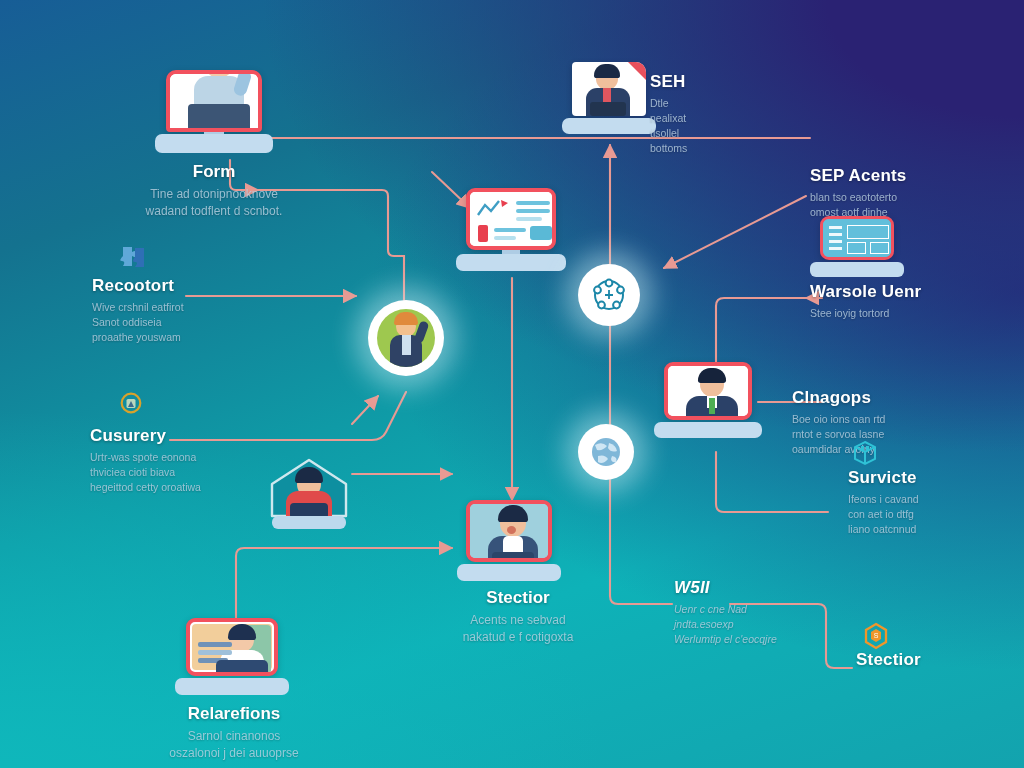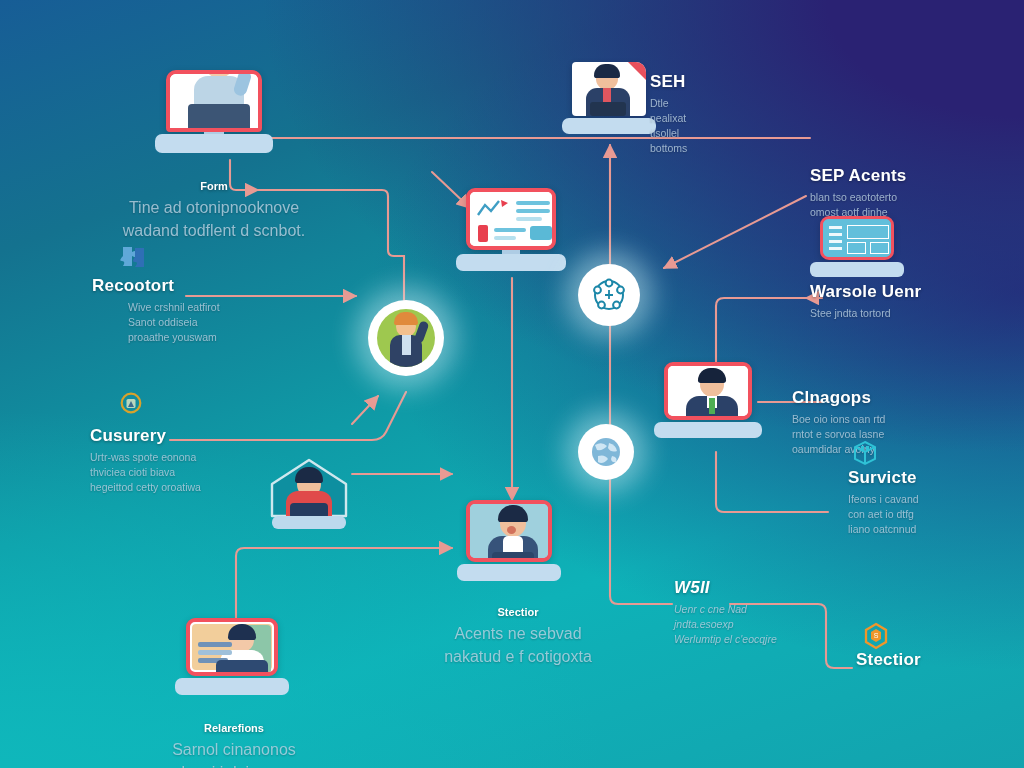--- a/index.html
+++ b/index.html
@@ -53,25 +53,25 @@
     white-space:nowrap; line-height:1.15;
   }
   .label .sub {
     color:#b9cfe0; font-size:10.5px; line-height:1.45;
     margin-top:4px; opacity:.8; max-width:170px;
     text-shadow:0 1px 2px rgba(0,0,0,.3); filter:blur(.35px);
   }
   .ico { position:absolute; }
   .caption { position:absolute; text-align:center; width:220px; }
   .caption .ttl {
-    color:#fff; font-weight:bold; font-size:11px;
-    text-shadow:0 1px 3px rgba(0,0,0,.4); white-space:nowrap;margin-top:18px;
+    color:#fff; font-weight:bold; font-size:17px;
+    text-shadow:0 1px 3px rgba(0,0,0,.4); white-space:nowrap;
   }
   .caption .sub {
-    color:#bcd2e2; font-size:16px; line-height:1.45; margin-top:4px;
+    color:#bcd2e2; font-size:12px; line-height:1.45; margin-top:4px;
     opacity:.78; filter:blur(.35px); text-shadow:0 1px 2px rgba(0,0,0,.3);
   }
 </style>
 </head>
 <body>
 
 <div id="canvas">
 
   <svg id="wires" viewBox="0 0 1024 768">
     <defs>
@@ -144,21 +144,21 @@
 
   <div class="label" style="left:92px; top:250px;">
     <div class="ico" style="left:28px; top:-6px;">
       <svg width="28" height="26" viewBox="0 0 28 26">
         <path d="M3,3 L12,3 L12,8 Q17,5 17,10 Q17,15 12,12 L12,22 L3,22 Q6,17 2,17 Q-2,17 3,12 Z" fill="#5fa8d8"></path>
         <path d="M15,4 L24,4 L24,23 L15,23 Q19,18 15,18 Q11,18 15,13 Z" fill="#2f6fb5"></path>
       </svg>
     </div>
     <div style="margin-top:26px;">
       <div class="ttl">Recootort</div>
-      <div class="sub" style="white-space:pre-line;margin-left:36px;">Wive crshnil eatfirot
+      <div class="sub" style="white-space:pre-line;">Wive crshnil eatfirot
 Sanot oddiseia
 proaathe youswam</div>
     </div>
   </div>
 
   <div class="label" style="left:90px; top:396px;">
     <div class="ico" style="left:30px; top:-4px;">
       <svg width="22" height="22" viewBox="0 0 22 22">
         <circle cx="11" cy="11" r="9.3" fill="none" stroke="#d9a22b" stroke-width="2.2"></circle>
         <rect x="6.5" y="7" width="9" height="9" rx="1.6" fill="#b9d7bd"></rect>
@@ -317,21 +317,21 @@
         <div style="position:absolute;left:24px;top:6px;width:42px;height:14px;border:1.6px solid #fff;"></div>
         <div style="position:absolute;left:24px;top:23px;width:19px;height:12px;border:1.6px solid #fff;"></div>
         <div style="position:absolute;left:47px;top:23px;width:19px;height:12px;border:1.6px solid #fff;"></div>
       </div>
       <div class="base" style="top:46px; width:94px; height:15px; border-radius:6px;"></div>
     </div>
   </div>
 
   <div class="label" style="left:810px; top:282px;">
     <div class="ttl">Warsole Uenr</div>
-    <div class="sub" style="white-space:pre-line;">Stee jndta tortord</div>
+    <div class="sub" style="white-space:pre-line;">Stee ioyig tortord</div>
   </div>
 
   <div class="node" style="left:664px; top:362px;">
     <div class="laptop" style="width:88px;">
       <div class="screen" style="width:88px; height:58px;">
         <div style="position:absolute;inset:0;background:#fff;"></div>
         <div style="position:absolute;left:32px;top:6px;width:24px;height:25px;border-radius:50%;background:#f0bf9c;"></div>
         <div style="position:absolute;left:30px;top:2px;width:28px;height:15px;border-radius:14px 14px 3px 3px;background:#16233b;"></div>
         <div style="position:absolute;left:18px;top:30px;width:52px;height:28px;border-radius:13px 13px 0 0;background:#2b4168;"></div>
         <div style="position:absolute;left:39px;top:30px;width:10px;height:12px;background:#fff;"></div>

